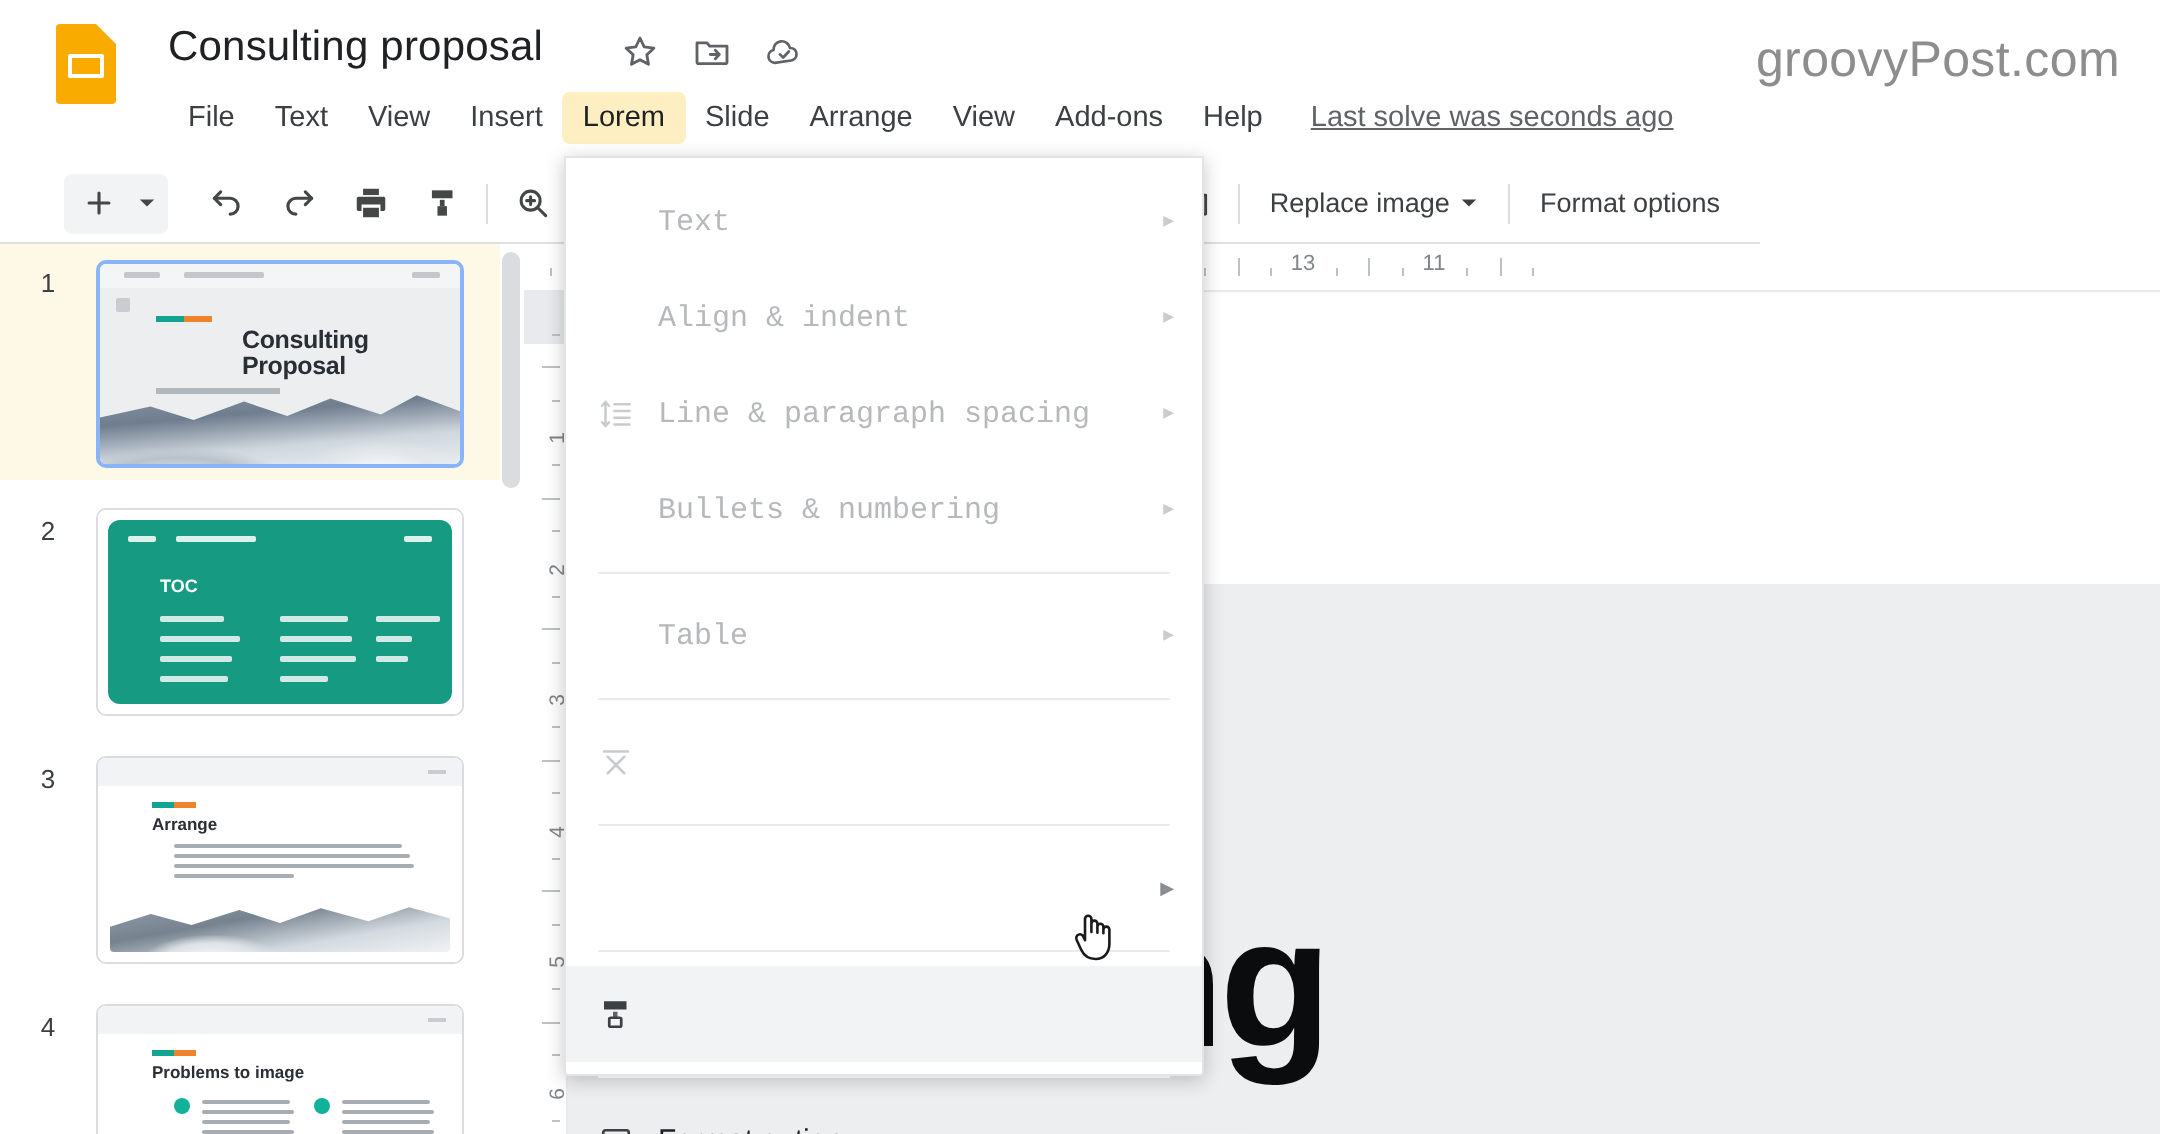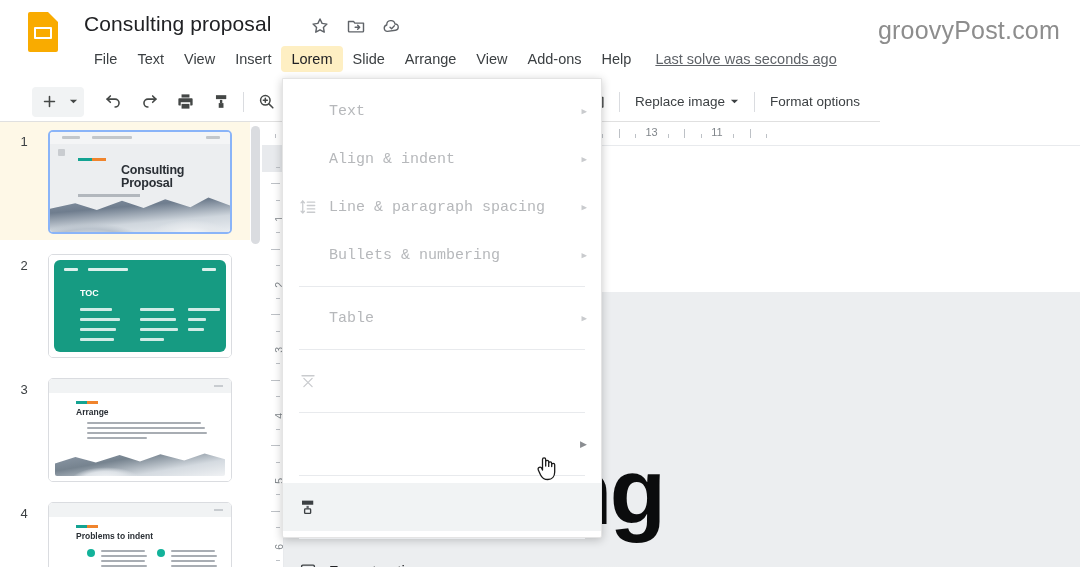--- a/index.html
+++ b/index.html
@@ -534,21 +534,21 @@
 
     <div class="thumb-row" style="top:372px">
       <div class="thumb-num">4</div>
       <div class="thumb-frame">
         <div class="s4">
           <div class="hdr">
               <div class="r"></div>
             </div>
           <div class="bar1"></div>
             <div class="bar2"></div>
-          <div class="ttl">Problems to indent</div>
+          <div class="ttl">Problems to image</div>
           <div class="dot" style="left:38px;top:46px"></div>
           <div class="dot" style="left:108px;top:46px"></div>
           <div class="p" style="left:52px;top:47px;width:44px"></div>
           <div class="p" style="left:52px;top:52px;width:46px"></div>
           <div class="p" style="left:52px;top:57px;width:44px"></div>
           <div class="p" style="left:52px;top:62px;width:46px"></div>
 
           <div class="p" style="left:122px;top:47px;width:44px"></div>
           <div class="p" style="left:122px;top:52px;width:46px"></div>
           <div class="p" style="left:122px;top:57px;width:44px"></div>

